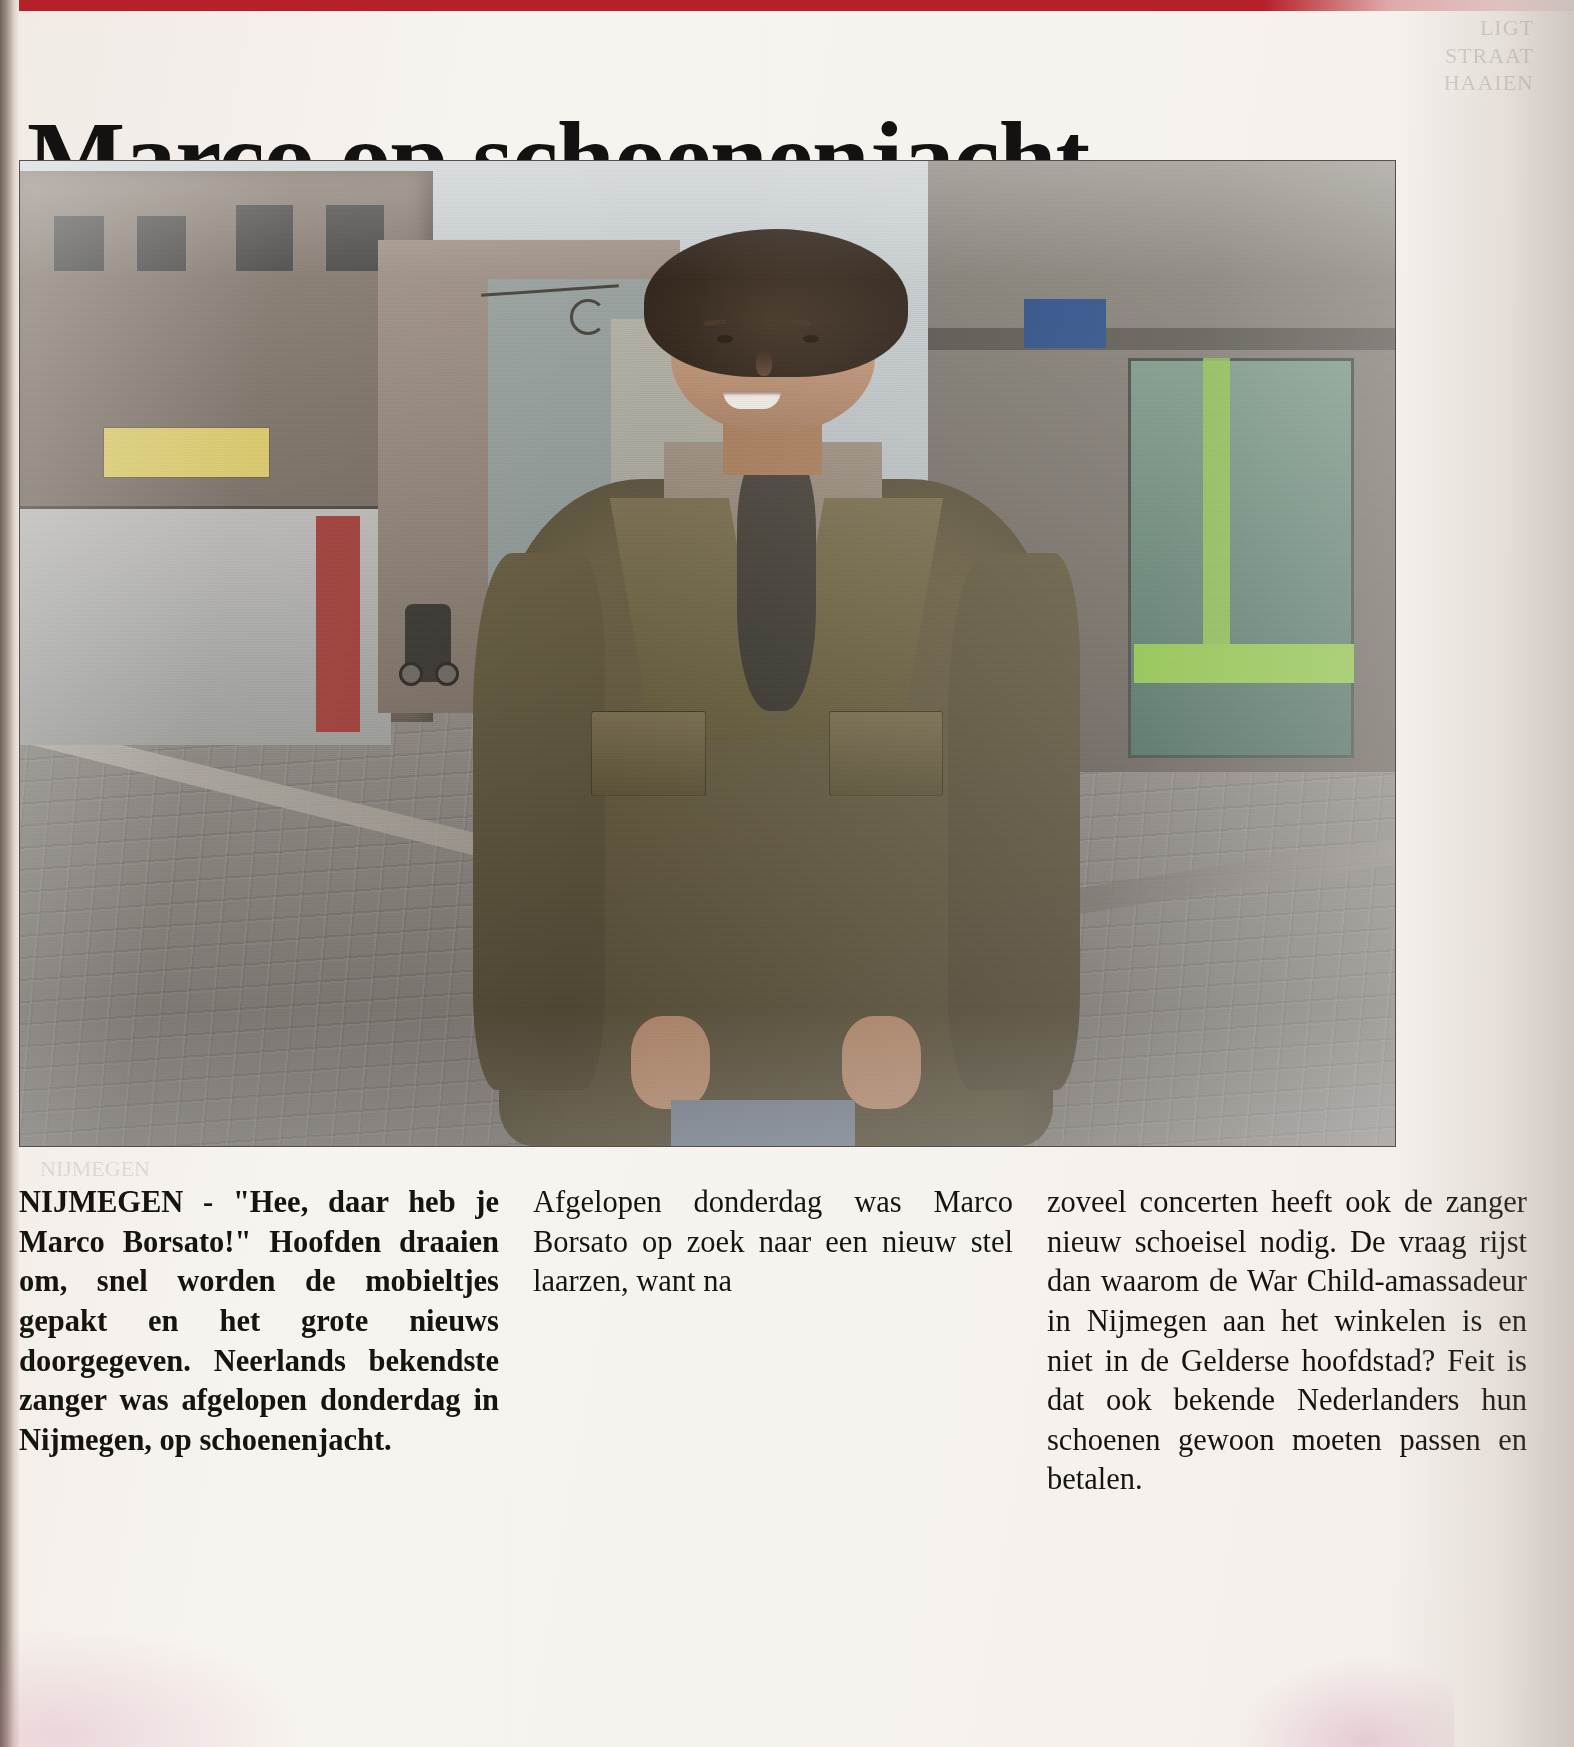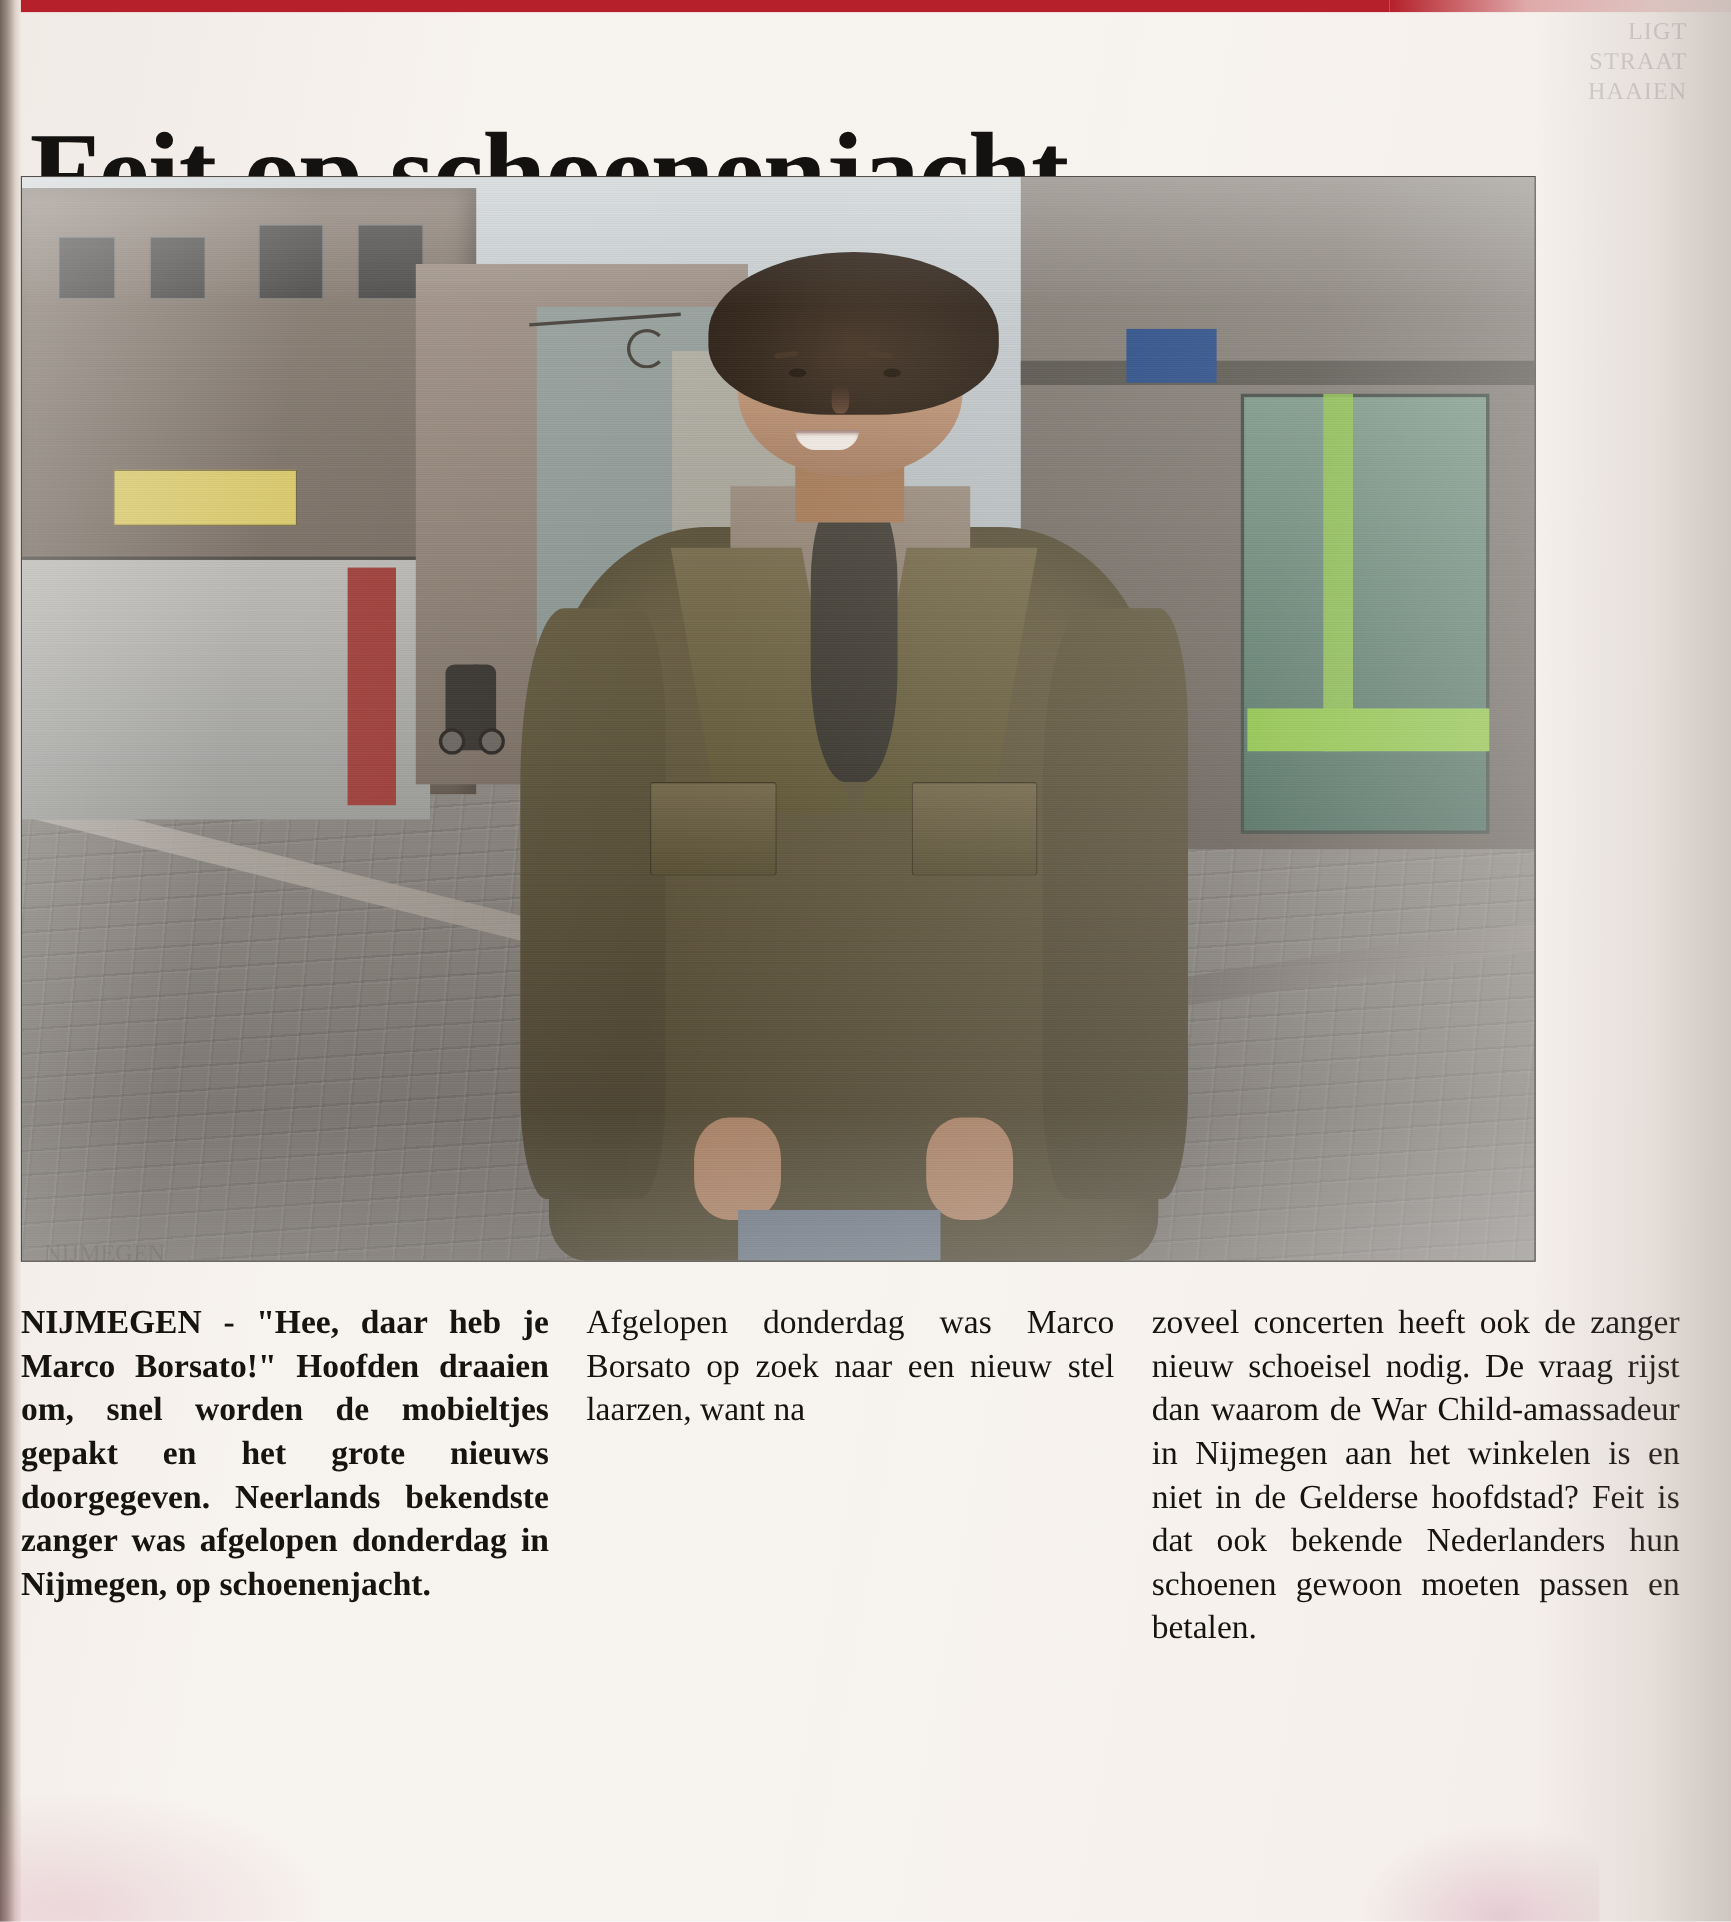--- a/index.html
+++ b/index.html
@@ -425,21 +425,21 @@
     position: absolute;
     right: 120px; bottom: 0;
     width: 220px; height: 90px;
     background: radial-gradient(ellipse at 60% 95%, rgba(190,110,150,0.28), rgba(190,110,150,0) 70%);
     pointer-events: none;
   }
   
   .ghost-col-text {
     position: absolute;
     left: 40px;
-    top: 1125px;
+    top: 1155px;
     width: 400px;
     opacity: 0.13;
     font-size: 22px;
     line-height: 1.3;
     color: #3a3a3a;
     pointer-events: none;
     white-space: pre-line;
   }
   
   .warp-right {
@@ -456,21 +456,21 @@
 <div class="page">
 
   <div class="scan-edge-left"></div>
   <div class="top-rule"></div>
   <div class="top-rule-fade"></div>
 
   <div class="ghost-band">LIGT
 STRAAT
 HAAIEN</div>
 
-  <h1 class="headline">Feit op schoenenjacht</h1>
+  <h1 class="headline">Marco op schoenenjacht</h1>
 
   <div class="photo-frame">
     <div class="photo">
       <div class="sky"></div>
       <div class="street-ground"></div>
       <div class="cobbles"></div>
       <div class="kerb"></div>
       <div class="kerb2"></div>
 
       <div class="bld-left">

